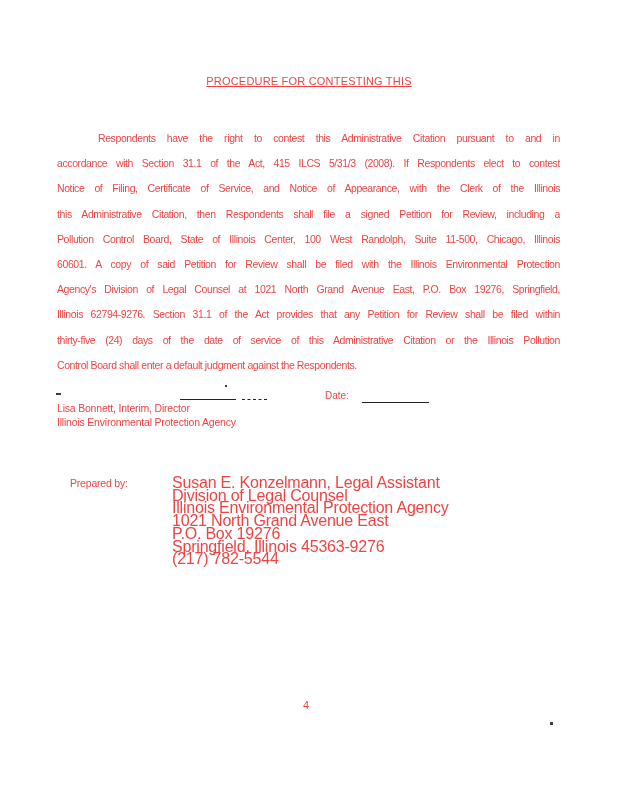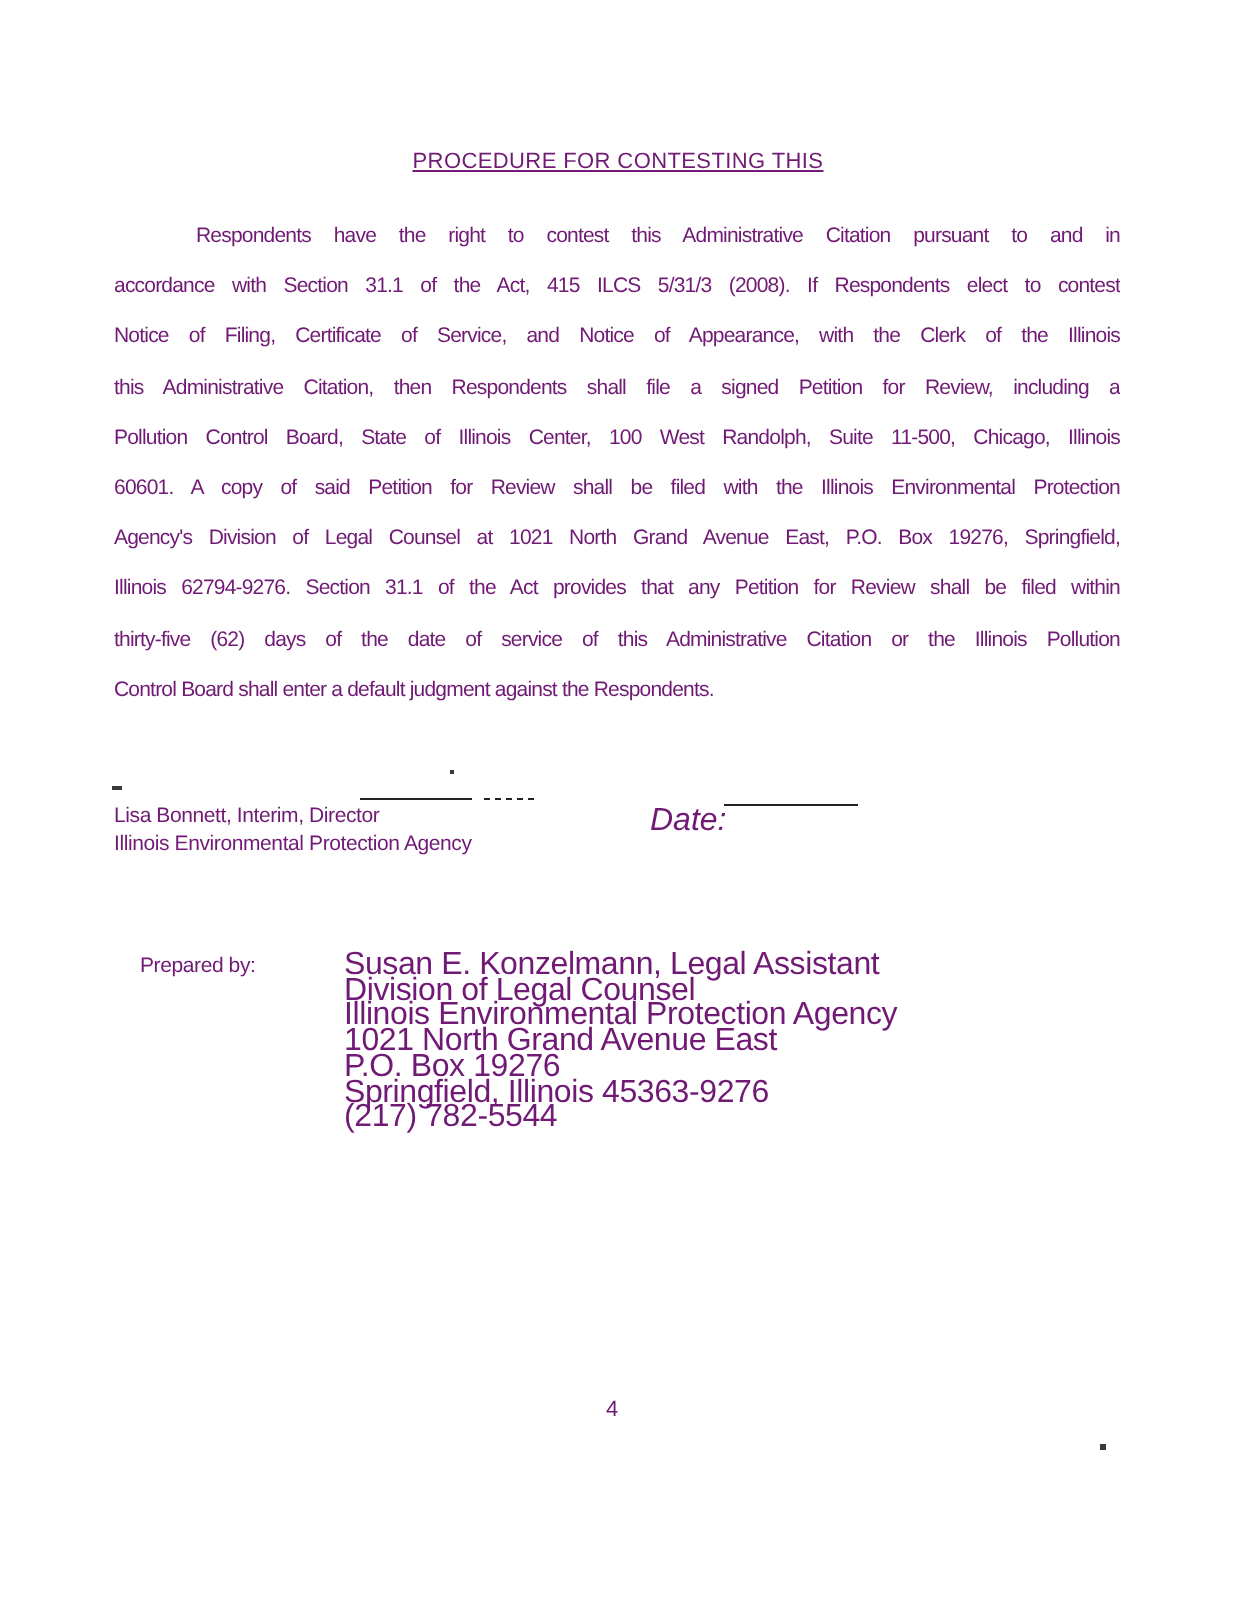--- a/index.html
+++ b/index.html
@@ -3,21 +3,21 @@
 <meta charset="utf-8">
 <style>
   html, body { margin: 0; padding: 0; background: #888; }
   .page {
     position: relative;
     width: 618px;
     height: 800px;
     margin: 0 auto;
     background: #ffffff;
     font-family: "Liberation Sans", sans-serif;
-    color: #701a75;
+    color: #ef4444;
     overflow: hidden;
   }
   
   .title-block {
     position: absolute;
     top: 74px; left: 0;
     width: 618px;
     text-align: center;
     font-size: 11px;
     line-height: 14px;
@@ -33,41 +33,40 @@
     font-size: 10.5px;
     letter-spacing: -0.4px;
   }
   .bline {
     height: 25.2px;
     line-height: 25.2px;
     overflow: hidden;
     text-align: justify;
     text-align-last: justify;
   }
-  .bline.first { text-indent: 41px; }
+  .bline.first { text-indent: 41px; margin-top: 20px; }
   .bline.last  { text-align-last: left; }
 
   
   .sig-underline {
     position: absolute;
     left: 180px; top: 386px;
     width: 56px; height: 13px;
     border-bottom: 1.5px solid #222;
   }
   .sig-underline-dashes {
     position: absolute;
     left: 242px; top: 387px;
     width: 25px; height: 12px;
     border-bottom: 1.5px dashed #222;
   }
   .date-label {
     position: absolute;
-    left: 325px; top: 402px;
-    font-size: 16px;
-    font-style: italic;
+    left: 325px; top: 390px;
+    font-size: 10px;
   }
   .date-underline {
     position: absolute;
     left: 362px; top: 389px;
     width: 67px; height: 13px;
     border-bottom: 1.3px solid #222;
   }
   .sig-name {
     position: absolute;
     left: 57px; top: 402px;
@@ -124,21 +123,21 @@
 
   <div class="body-block">
     <div class="bline first">Respondents have the right to contest this Administrative Citation pursuant to and in</div>
     <div class="bline">accordance with Section 31.1 of the Act, 415 ILCS 5/31/3 (2008). If Respondents elect to contest</div>
     <div class="bline">Notice of Filing, Certificate of Service, and Notice of Appearance, with the Clerk of the Illinois</div>
     <div class="bline">this Administrative Citation, then Respondents shall file a signed Petition for Review, including a</div>
     <div class="bline">Pollution Control Board, State of Illinois Center, 100 West Randolph, Suite 11-500, Chicago, Illinois</div>
     <div class="bline">60601. A copy of said Petition for Review shall be filed with the Illinois Environmental Protection</div>
     <div class="bline">Agency's Division of Legal Counsel at 1021 North Grand Avenue East, P.O. Box 19276, Springfield,</div>
     <div class="bline">Illinois 62794-9276. Section 31.1 of the Act provides that any Petition for Review shall be filed within</div>
-    <div class="bline">thirty-five (62) days of the date of service of this Administrative Citation or the Illinois Pollution</div>
+    <div class="bline">thirty-five (24) days of the date of service of this Administrative Citation or the Illinois Pollution</div>
     <div class="bline last">Control Board shall enter a default judgment against the Respondents.</div>
   </div>
 
   <div class="sig-underline"></div>
   <div class="sig-underline-dashes"></div>
   <div class="date-label">Date:</div>
   <div class="date-underline"></div>
   <div class="sig-name">Lisa Bonnett, Interim, Director</div>
   <div class="sig-org">Illinois Environmental Protection Agency</div>
 

